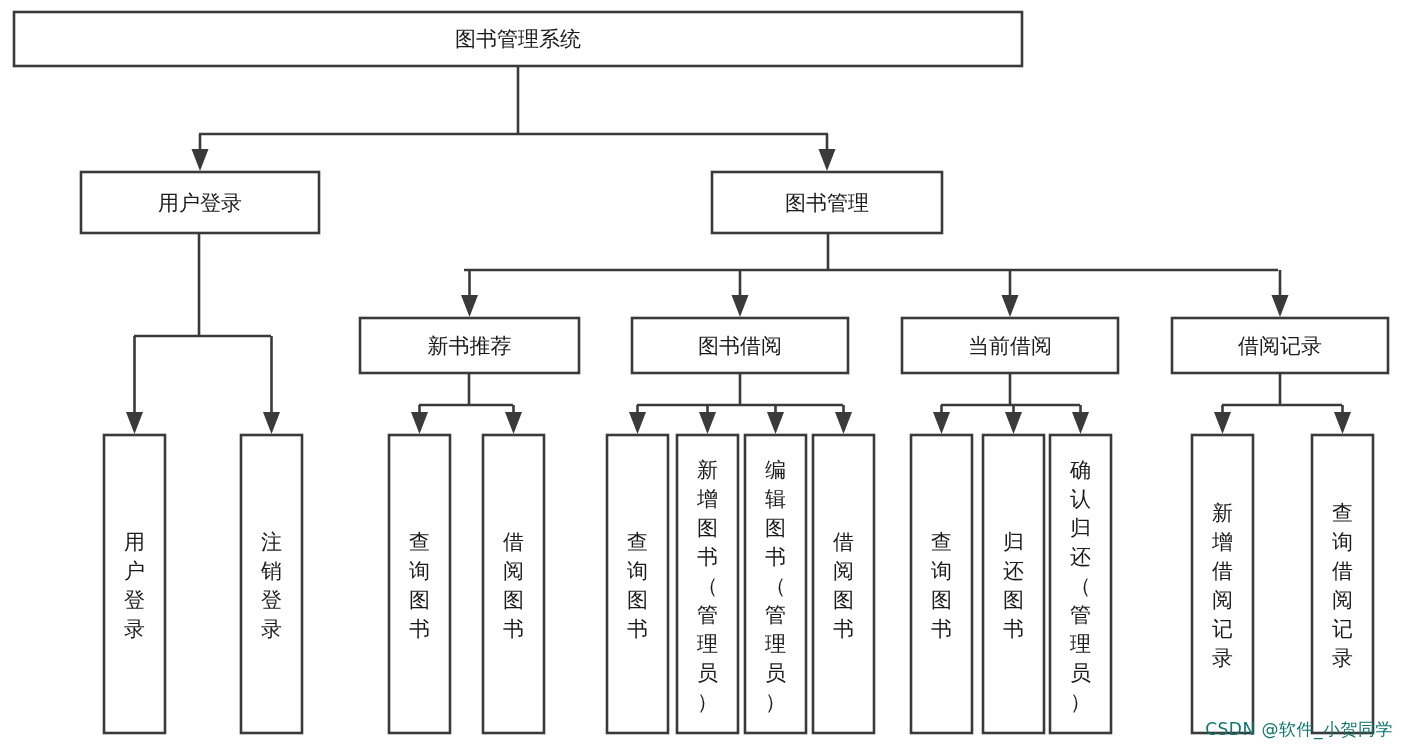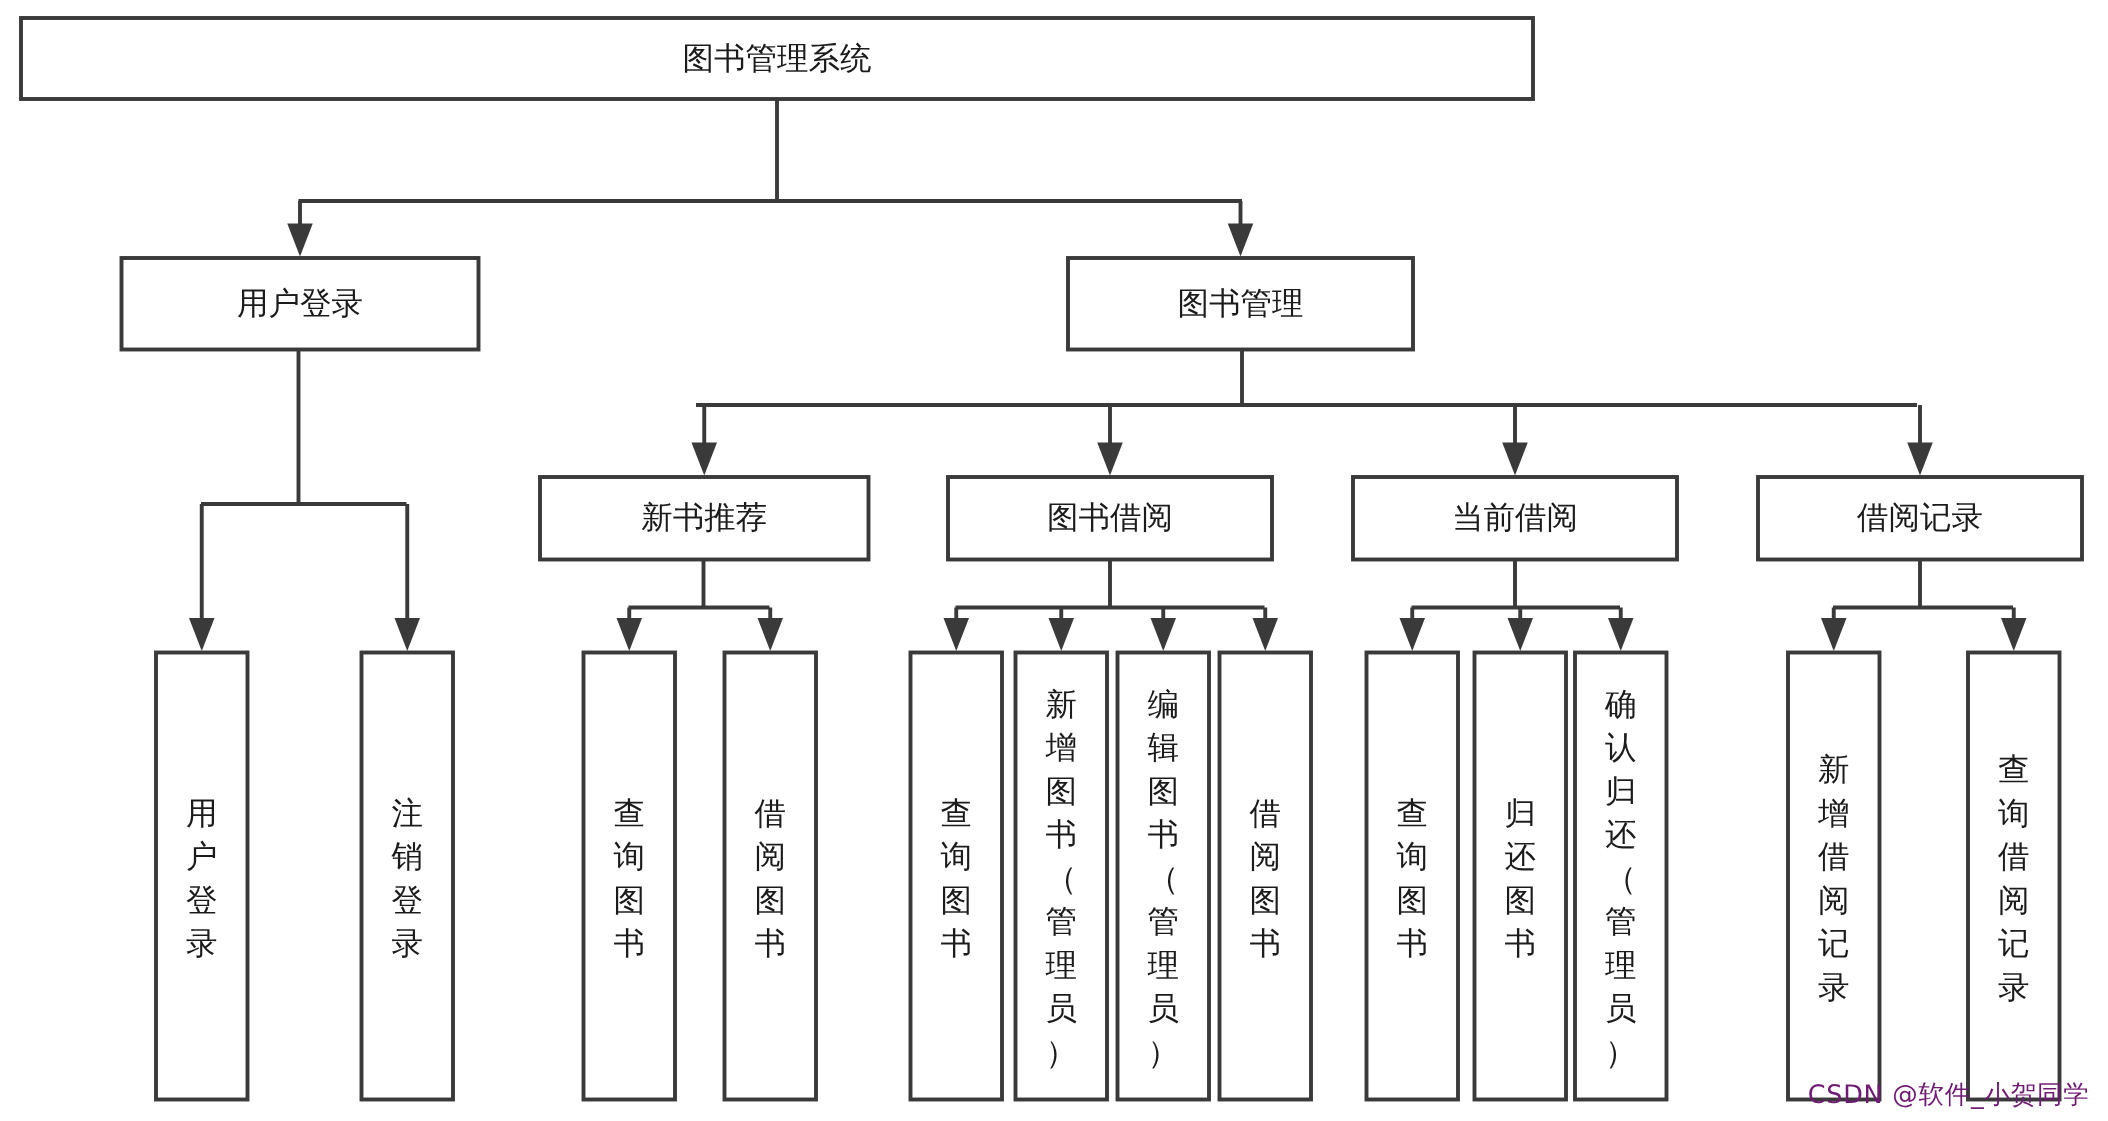--- a/index.html
+++ b/index.html
@@ -53,21 +53,21 @@
     font-size: 21px;
     fill: #1b1b1b;
     text-anchor: middle;
   }
   .watermark {
     position: absolute;
     right: 12px;
     bottom: 6px;
     font-family: "DejaVu Sans", "Liberation Sans", sans-serif;
     font-size: 17px;
-    color: #701a75;
+    color: #0f766e;
     white-space: nowrap;
     letter-spacing: 0.5px;
   }
 </style>
 </head>
 <body>
 
 <div id="diagram-root">
   <svg class="canvas" viewBox="0 0 1405 747" xmlns="http://www.w3.org/2000/svg">
     <g id="connectors-layer">

